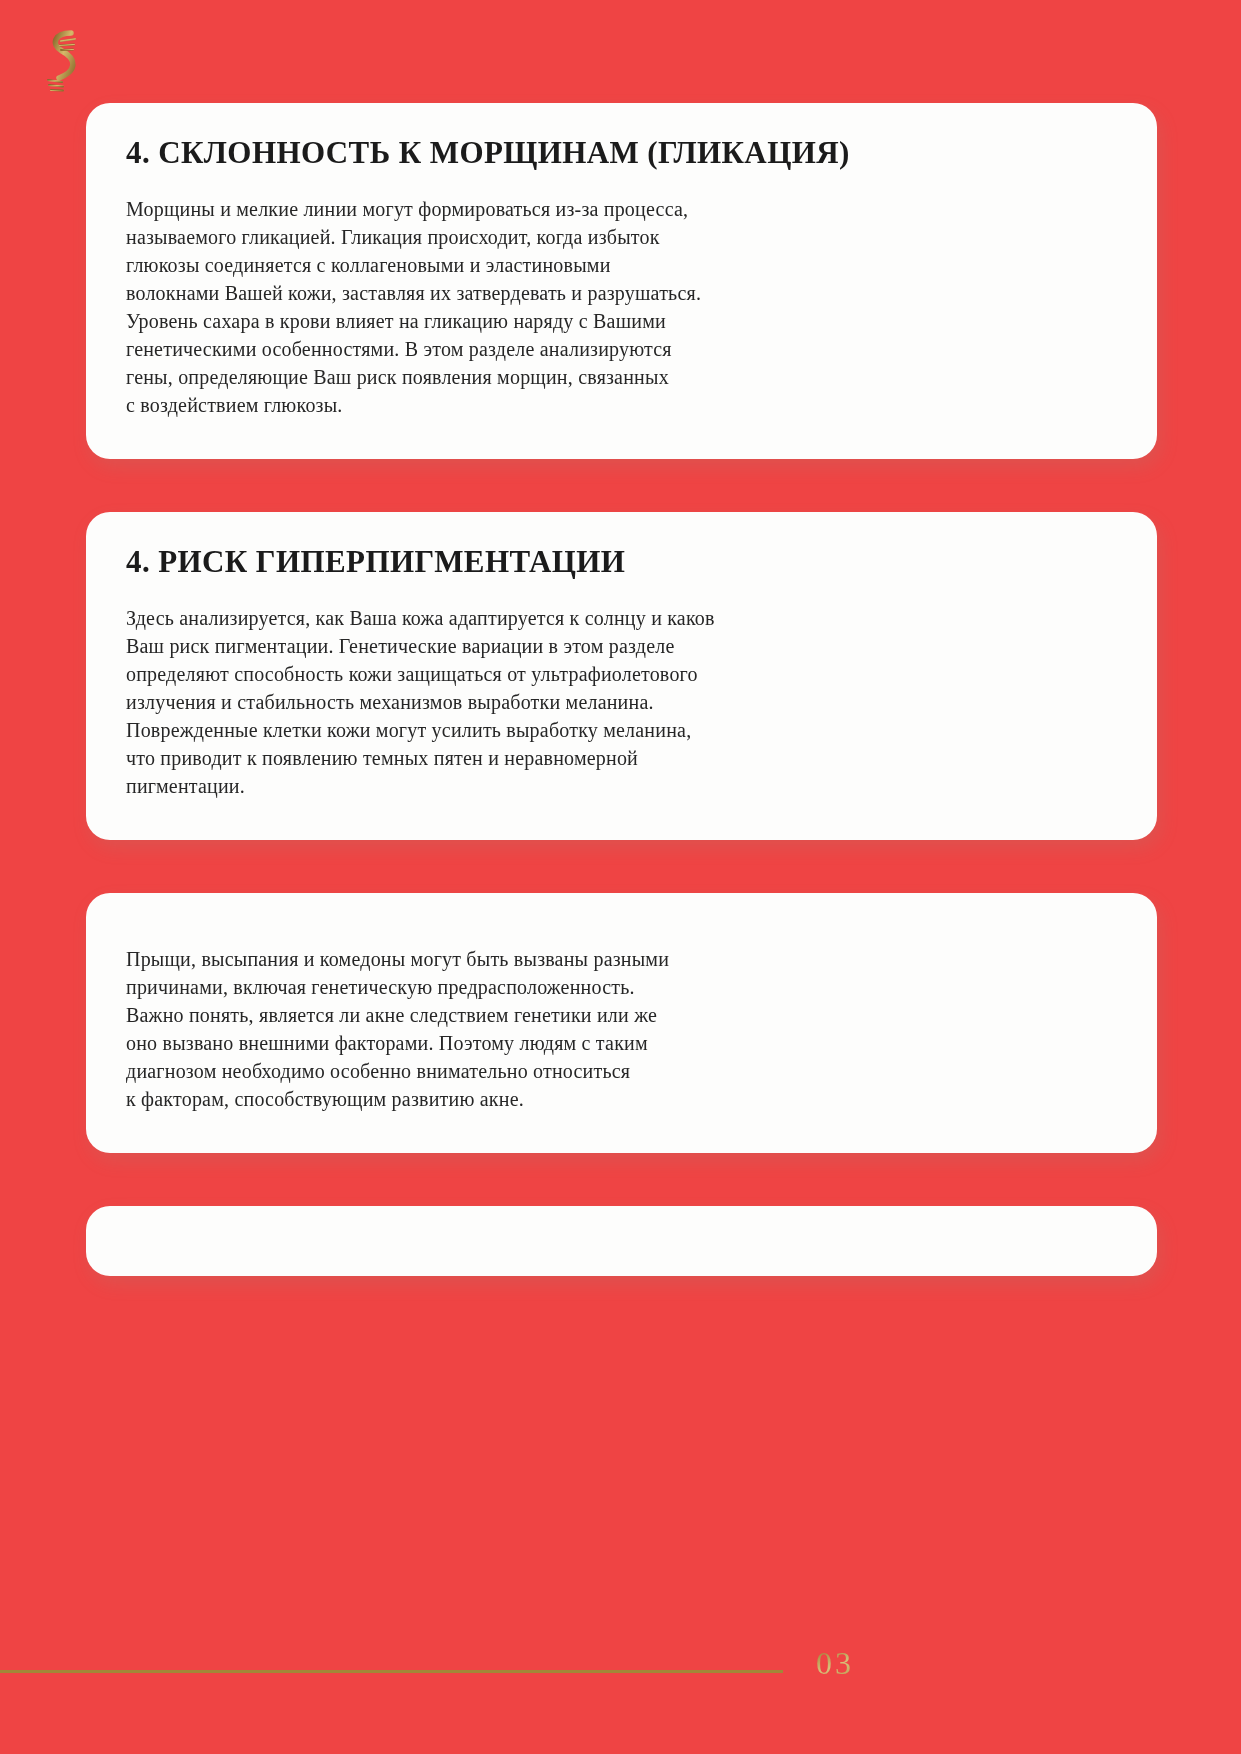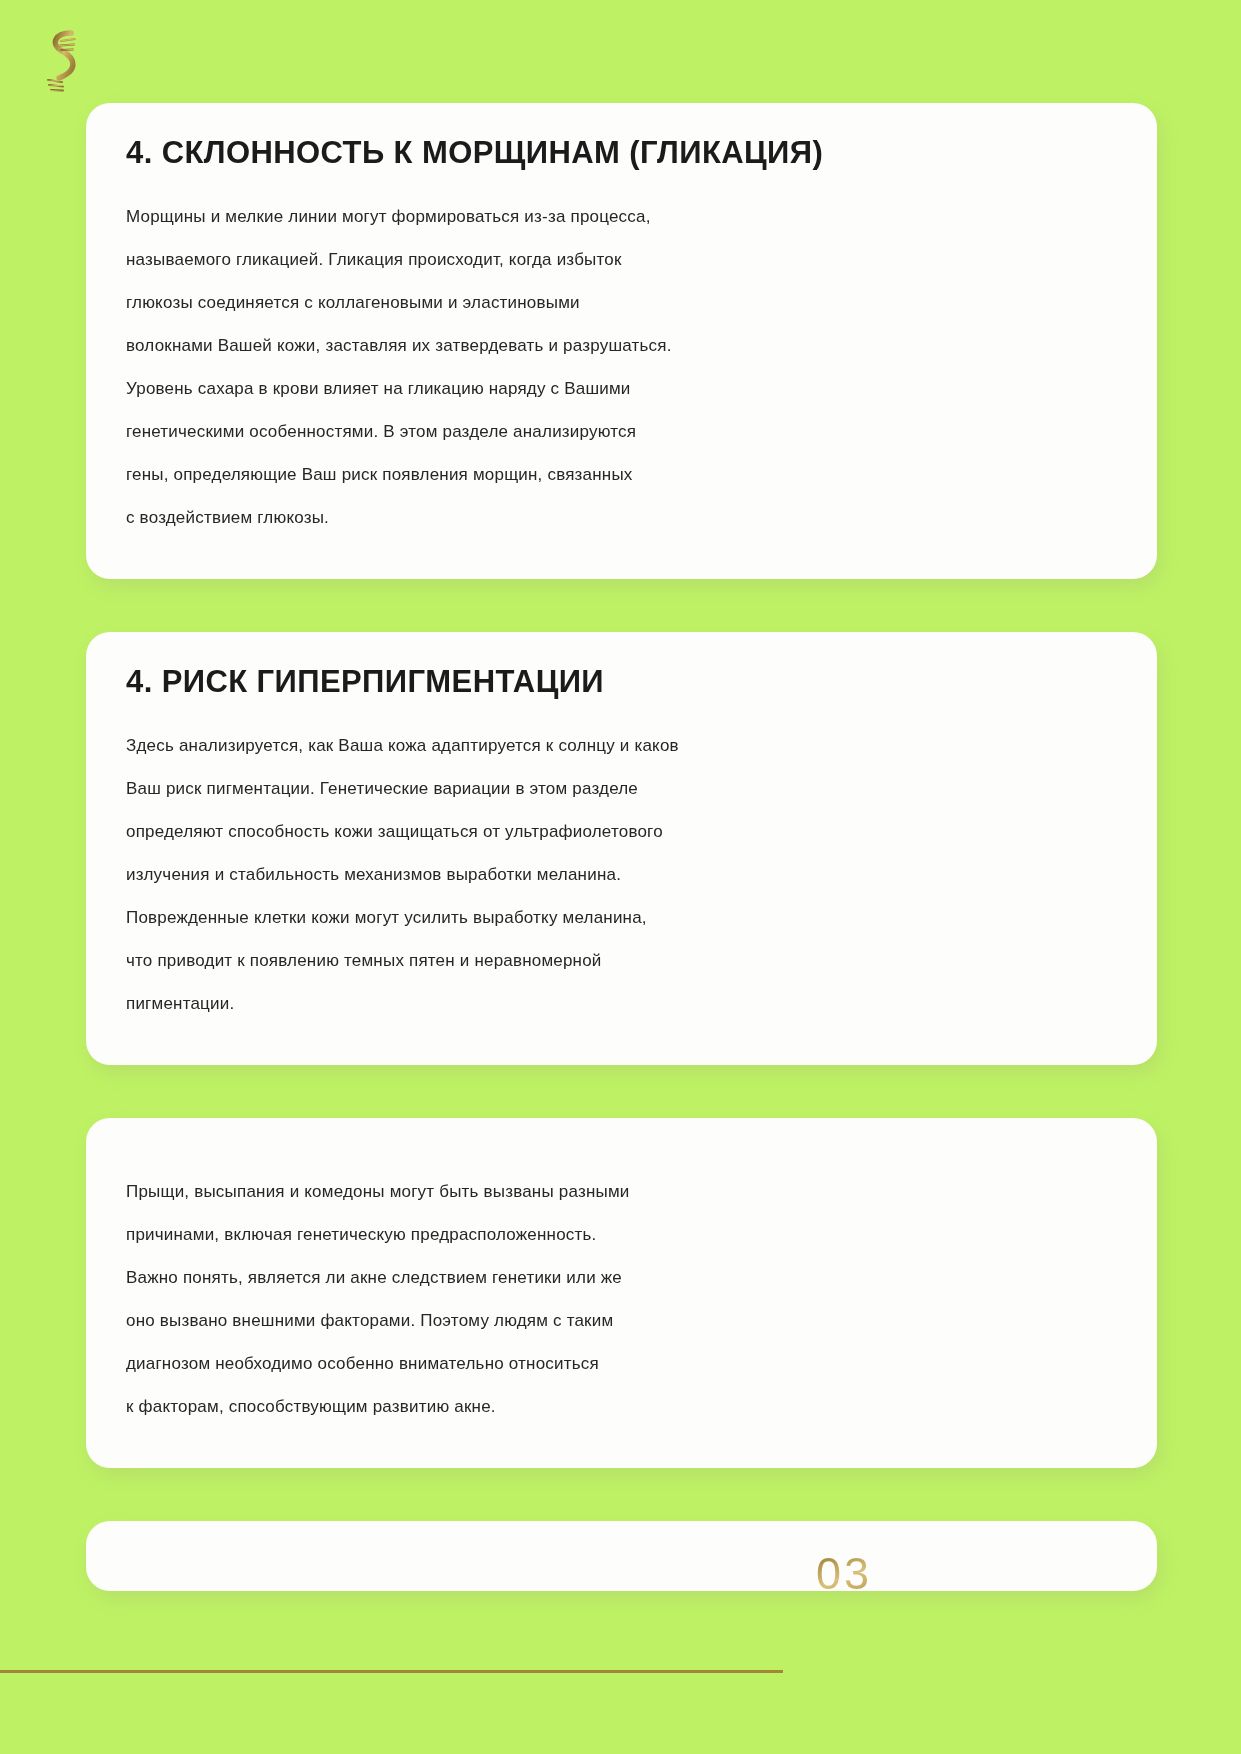--- a/index.html
+++ b/index.html
@@ -1,22 +1,22 @@
 <!DOCTYPE html>
 <html><head>
 <meta charset="utf-8">
 <style>
   * { margin: 0; padding: 0; box-sizing: border-box; }
   html, body { background: #e8e7e1; }
   .page {
     position: relative;
     width: 1241px;
     height: 1754px;
-    background: #bef264;
-    font-family: Liberation Sans, sans-serif;
+    background: #ef4444;
+    font-family: Liberation Serif, serif;
     overflow: hidden;
   }
   .logo {
     position: absolute;
     left: 40px;
     top: 28px;
     width: 44px;
     height: 70px;
   }
   .cards {
@@ -34,39 +34,39 @@
   }
   .card h2 {
     font-size: 31px;
     font-weight: 800;
     letter-spacing: 0.4px;
     color: #1b1b1b;
     line-height: 40px;
   }
   .card p {
     margin-top: 22px;
-    font-size: 17px;
-    line-height: 43px;
+    font-size: 20px;
+    line-height: 28px;
     letter-spacing: 0.2px;
     color: #262626;
     white-space: pre-line;
   }
   .footer-line {
     position: absolute;
     left: 0;
     top: 1670px;
     width: 783px;
     height: 3px;
     background: #a28738;
   }
   .page-number {
     position: absolute;
     left: 816px;
-    top: 1548px;
-    font-size: 45px;
+    top: 1645px;
+    font-size: 32px;
     font-weight: 300;
     letter-spacing: 3px;
     color: #b59849;
     background: linear-gradient(160deg, #9c7f33 10%, #d9c07a 55%, #b59849 95%);
     -webkit-background-clip: text;
     background-clip: text;
     -webkit-text-fill-color: transparent;
   }
 </style>
 </head>

